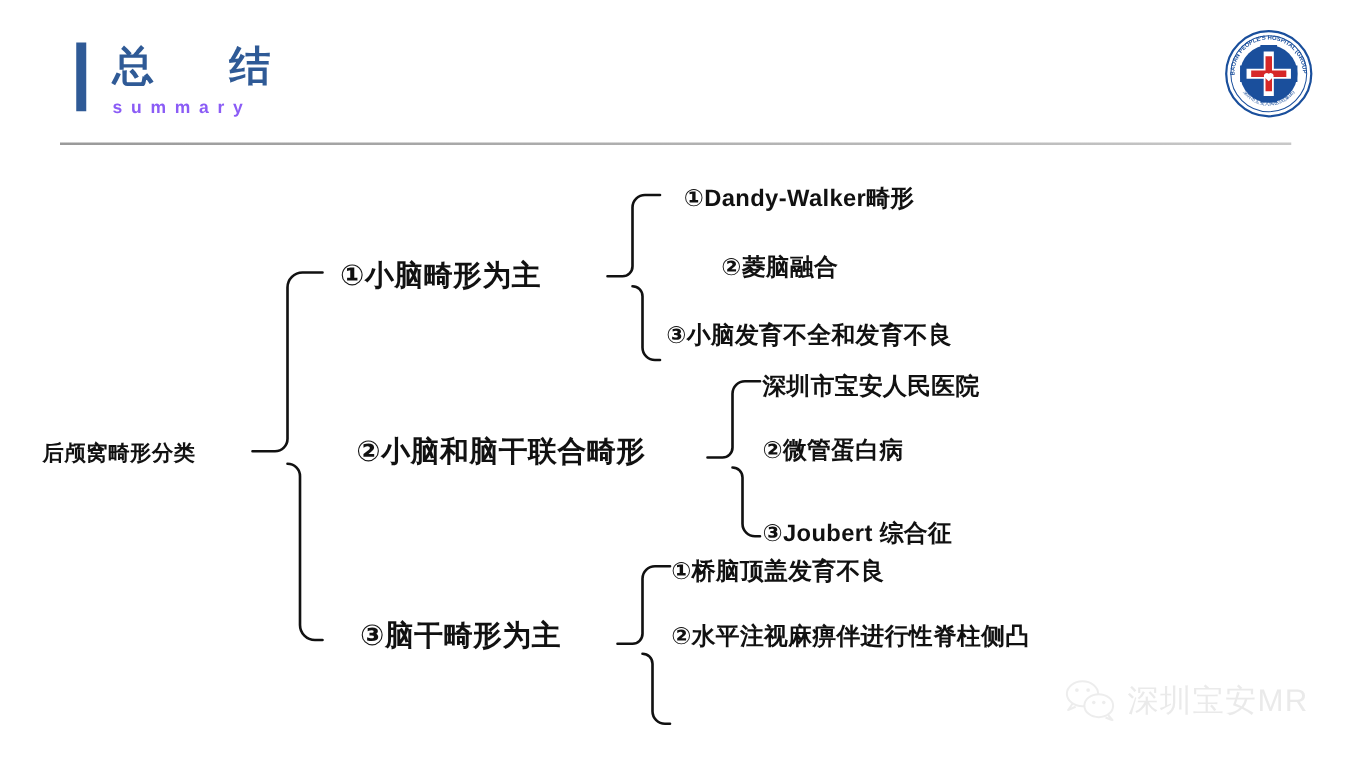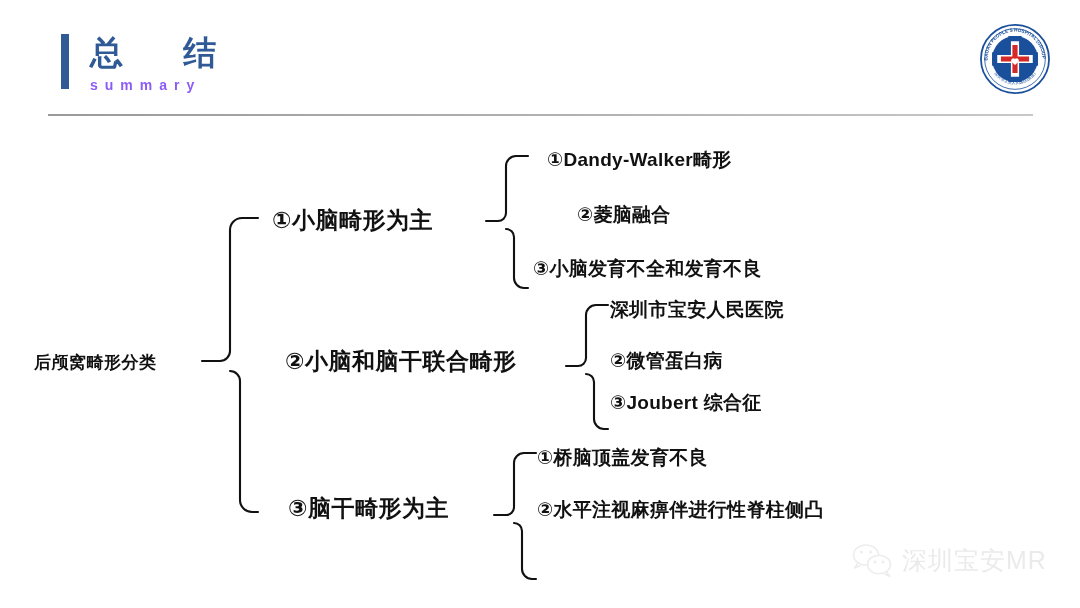--- a/index.html
+++ b/index.html
@@ -212,21 +212,21 @@
              H42
              M20 72
              a8 8 0 0 1 8 8
              V117
              a10 10 0 0 0 10 10
              H42"></path>
   </svg>
 
   <div class="node-label leaf-label" style="left:610px; top:178px;">深圳市宝安人民医院</div>
   <div class="node-label leaf-label" style="left:610px; top:229px;">②微管蛋白病</div>
-  <div class="node-label leaf-label" style="left:610px; top:271px;">③Joubert 综合征</div>
+  <div class="node-label leaf-label" style="left:610px; top:296px;">③Joubert 综合征</div>
 
   <div class="node-label level1-label" style="left:288px; top:375px;">③脑干畸形为主</div>
 
   <svg class="brace" style="left:494px; top:328px;" width="42" height="132" viewBox="0 0 42 132">
     <path d="M0 65
              H12
              a8 8 0 0 0 8 -8
              V13
              a10 10 0 0 1 10 -10
              H42

